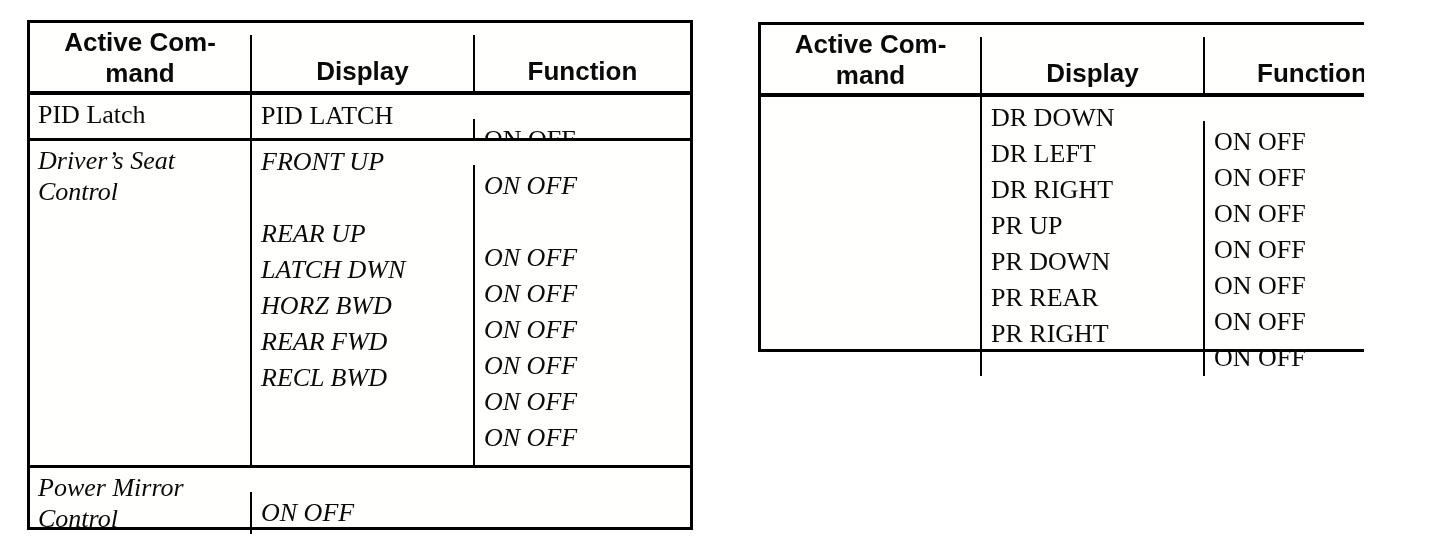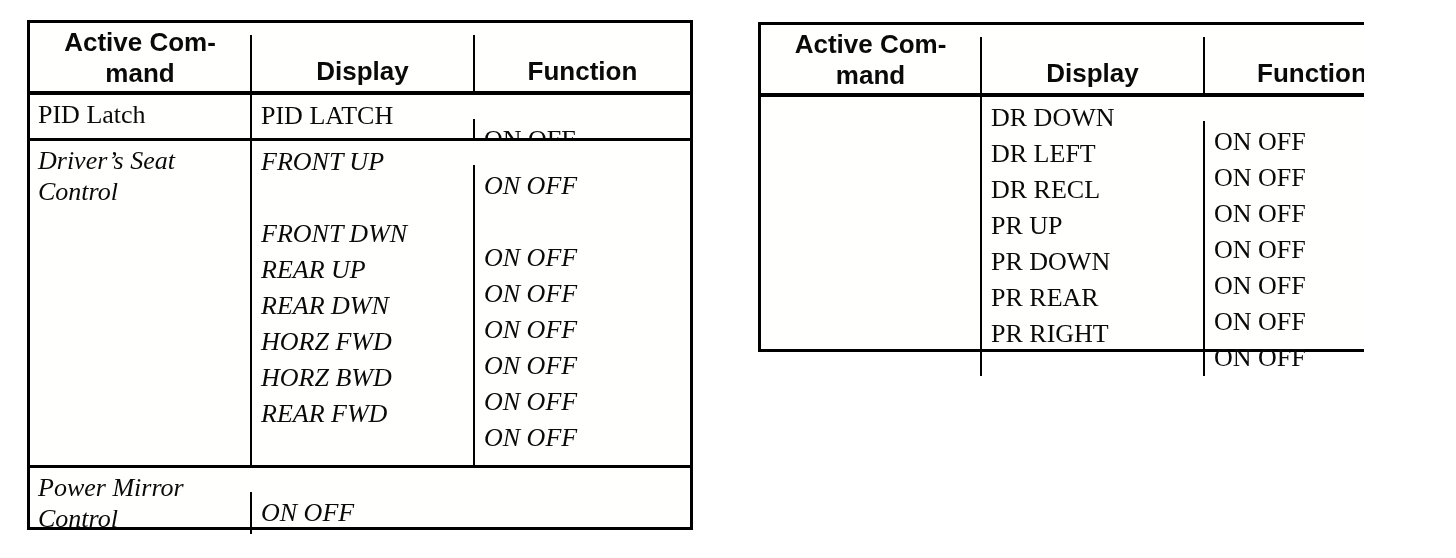--- a/index.html
+++ b/index.html
@@ -109,26 +109,25 @@
     <div class="cell function-cell">
               <div class="entry-line function-line">ON OFF</div>
             </div>
   </div>
           <div class="section section-1">
     <div class="cell command-cell">Driver’s Seat
 Control</div>
     <div class="cell display-cell">
               <div class="entry-line display-line">FRONT UP</div>
               <div class="entry-line display-line"></div>
-              <div class="entry-line display-line">FRONT DWN</div>
               <div class="entry-line display-line">REAR UP</div>
-              <div class="entry-line display-line">REAR DWN</div>
-              <div class="entry-line display-line">HORZ FWD</div>
+              <div class="entry-line display-line">LATCH DWN</div>
               <div class="entry-line display-line">HORZ BWD</div>
               <div class="entry-line display-line">REAR FWD</div>
+              <div class="entry-line display-line">RECL BWD</div>
             </div>
     <div class="cell function-cell">
               <div class="entry-line function-line">ON OFF</div>
               <div class="entry-line function-line"></div>
               <div class="entry-line function-line">ON OFF</div>
               <div class="entry-line function-line">ON OFF</div>
               <div class="entry-line function-line">ON OFF</div>
               <div class="entry-line function-line">ON OFF</div>
               <div class="entry-line function-line">ON OFF</div>
               <div class="entry-line function-line">ON OFF</div>
@@ -150,21 +149,21 @@
 mand</div>
       <div class="header-cell h-display">Display</div>
       <div class="header-cell h-function">Function</div>
     </div>
     <div class="table-body">
           <div class="section section-0">
     <div class="cell command-cell"></div>
     <div class="cell display-cell">
               <div class="entry-line display-line">DR DOWN</div>
               <div class="entry-line display-line">DR LEFT</div>
-              <div class="entry-line display-line">DR RECL</div>
+              <div class="entry-line display-line">DR RIGHT</div>
               <div class="entry-line display-line">PR UP</div>
               <div class="entry-line display-line">PR DOWN</div>
               <div class="entry-line display-line">PR REAR</div>
               <div class="entry-line display-line">PR RIGHT</div>
             </div>
     <div class="cell function-cell">
               <div class="entry-line function-line">ON OFF</div>
               <div class="entry-line function-line">ON OFF</div>
               <div class="entry-line function-line">ON OFF</div>
               <div class="entry-line function-line">ON OFF</div>

